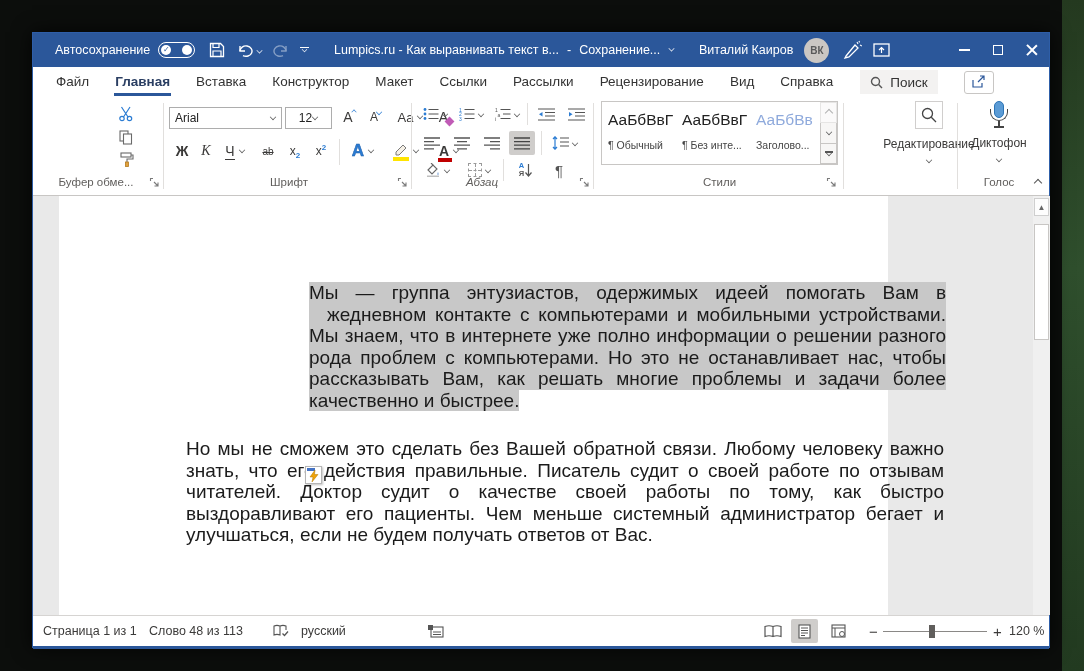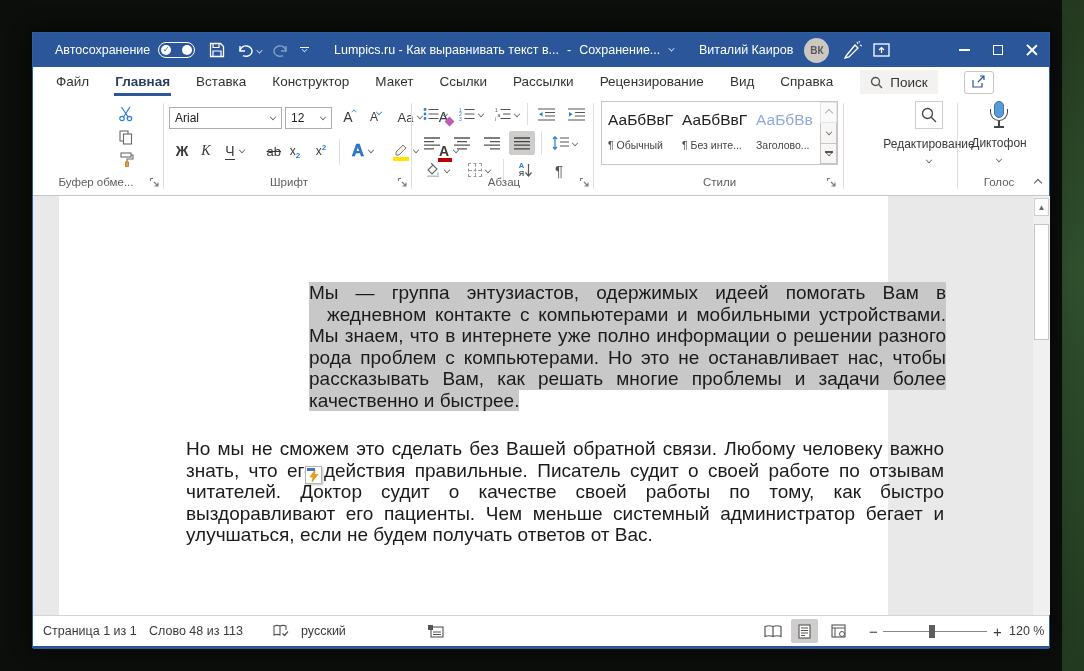--- a/index.html
+++ b/index.html
@@ -38,21 +38,21 @@
   .vdiv { position:absolute; top:6px; height:86px; width:1px; background:#e1dfdd; }
   .grouplabel { position:absolute; top:79px; font-size:11.5px; color:#605e5c; text-align:center; white-space:nowrap; }
   .launcher { position:absolute; top:80px; width:11px; height:11px; }
   .launcher svg { display:block; }
   .combo { position:absolute; height:22px; border:1px solid #adadad; background:#fff; font-size:12px; color:#222; display:flex; align-items:center; padding:0 5px; justify-content:space-between; }
   .ric { position:absolute; display:flex; align-items:center; justify-content:center; color:#3b3a39; }
   .sel { background:#cfcdcb; border-radius:2px; }
   .glyph-b { font-weight:bold; font-size:14px; }
   .glyph-i { font-style:italic; font-family:"Liberation Serif",serif; font-size:14px; }
   .u-line { border-bottom:1.6px solid #3b3a39; }
-  .strike { text-decoration:line-through; font-size:13px;justify-content:flex-end; }
+  .strike { text-decoration:line-through; font-size:10px; }
   .subsup { font-size:12px; }
   .subsup .n { font-size:8px; color:#2b7cd3; font-weight:bold; }
   .stylecell { position:absolute; top:0; width:70px; height:62px; overflow:hidden; }
   .stylecell .sample { font-size:15.5px; color:#222; margin-top:9px; white-space:nowrap; }
   .stylecell .sname { font-size:10.5px; color:#444; margin-top:10px; white-space:nowrap; }
   .scrbtn { width:17px; height:21px; border:1px solid #c8c6c4; background:#f7f6f5; display:flex; align-items:center; justify-content:center; }
   .chev-up { width:6px; height:6px; border-left:1.4px solid #555; border-top:1.4px solid #555; transform:rotate(45deg); display:inline-block; }
 
   
   svg.lic { display:block; }
@@ -208,21 +208,21 @@
         <svg width="11" height="11" viewBox="0 0 11 11">
           <path d="M1.5 4 V1.5 H4 M5 5 l4 4 M9 5.5 V9 H5.5" fill="none" stroke="#7a7a7a" stroke-width="1.1"></path>
         </svg>
       </div>
     <div class="vdiv" style="left:130px;"></div>
 
     <div class="combo" style="left:136px;top:10px;width:113px;">
       <span>Arial</span>
         <i class="cvd" style="margin-top:-3px;"></i>
     </div>
-    <div class="combo" style="left:252px;top:10px;width:47px;">
+    <div class="combo" style="left:252px;top:10px;width:47px;justify-content:center;">
       <span>12</span>
         <i class="cvd" style="margin-top:-3px;"></i>
     </div>
     <div class="ric" style="left:305px;top:8px;width:24px;height:24px;font-size:14px;">
       <span>А</span>
         <i class="chev-up" style="border-color:#2b7cd3;transform:rotate(45deg) scale(.6);margin:-10px 0 0 -2px;"></i>
     </div>
     <div class="ric" style="left:331px;top:8px;width:24px;height:24px;font-size:12px;">
       <span>А</span>
         <i class="cvd" style="border-color:#2b7cd3;margin:-10px 0 0 -2px;"></i>
@@ -378,21 +378,21 @@
         <span>А</span>
         <span style="color:#555;">Я</span>
       </span>
       <svg width="9" height="15" viewBox="0 0 9 15">
           <path d="M4.5 1 v11 M1.5 9.5 l3 3.5 3-3.5" fill="none" stroke="#555" stroke-width="1.2"></path>
         </svg>
     </div>
     <div class="ric" style="left:514px;top:62px;width:24px;height:22px;font-size:15px;color:#555;">
         <span>¶</span>
       </div>
-    <div class="grouplabel" style="left:386px;width:170px;">Абзац</div>
+    <div class="grouplabel" style="left:364px;width:170px;font-style:italic;">Абзац</div>
     <div class="launcher" style="left:546px;">
         <svg width="11" height="11" viewBox="0 0 11 11">
           <path d="M1.5 4 V1.5 H4 M5 5 l4 4 M9 5.5 V9 H5.5" fill="none" stroke="#7a7a7a" stroke-width="1.1"></path>
         </svg>
       </div>
     <div class="vdiv" style="left:560px;"></div>
 
     <div class="abs" style="left:568px;top:4px;width:237px;height:64px;border:1px solid #c8c6c4;background:#fff;">
       <div class="stylecell" style="left:6px;">
         <div class="sample">АаБбВвГ</div>

